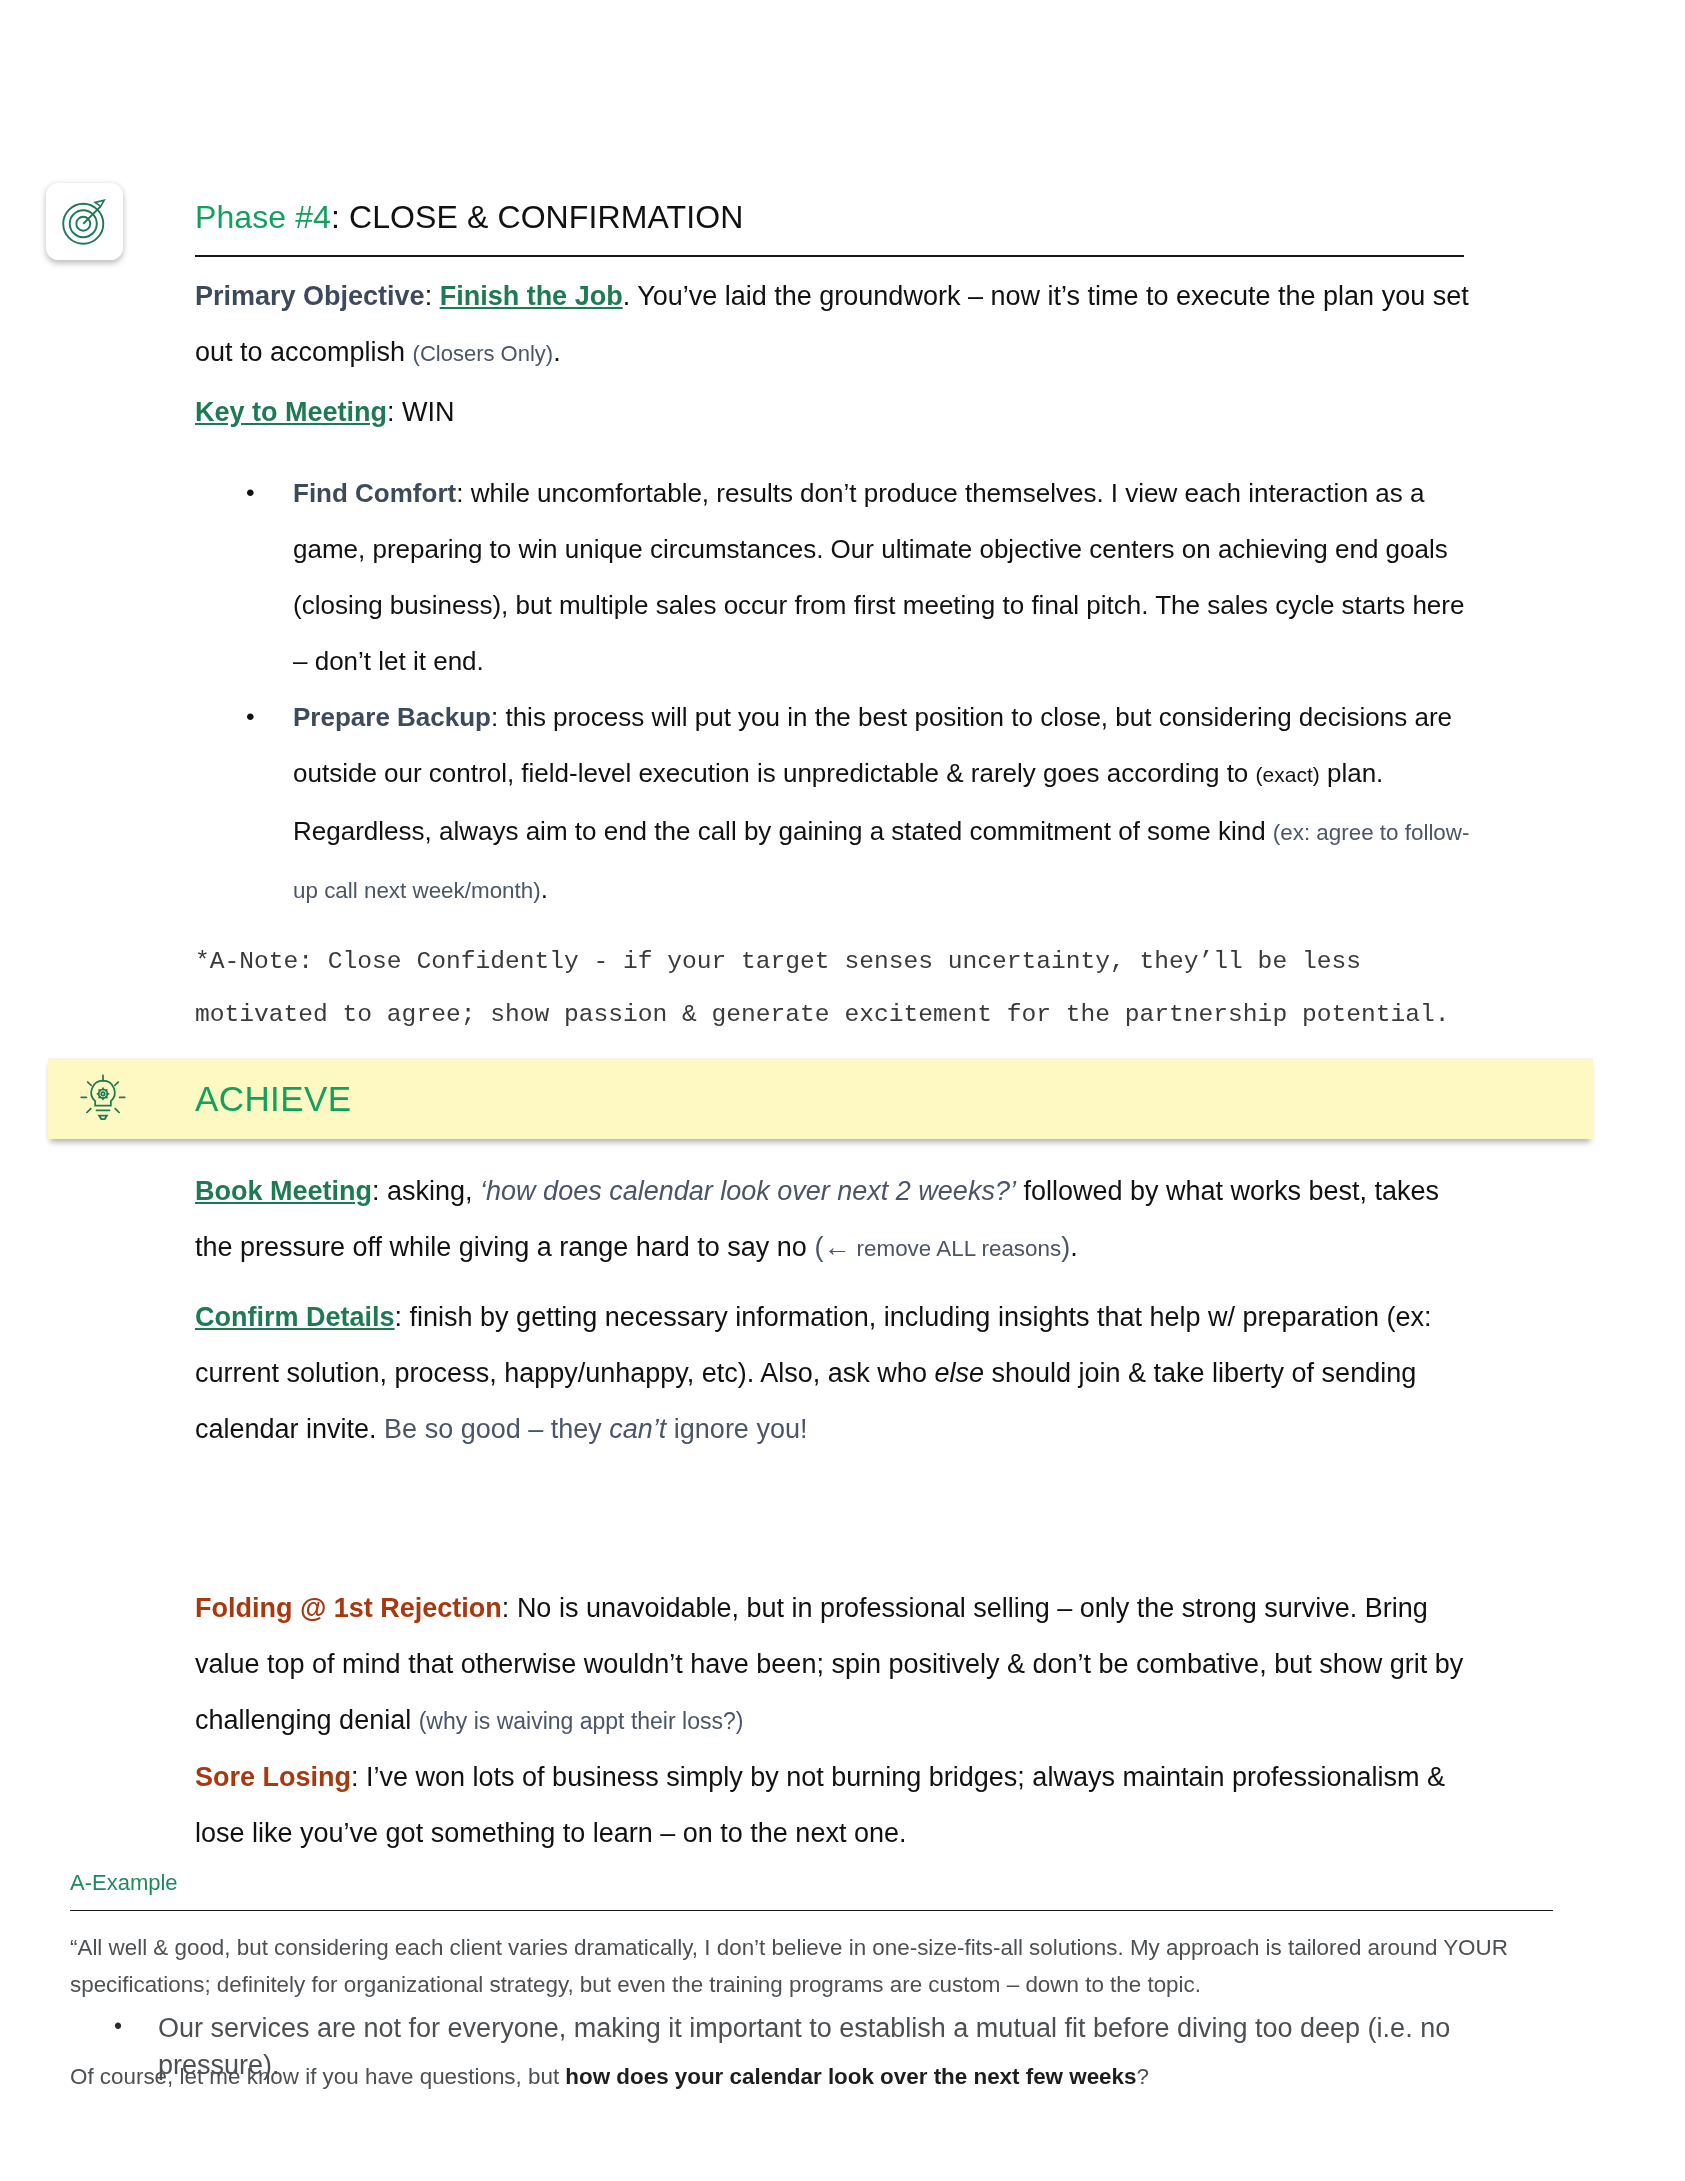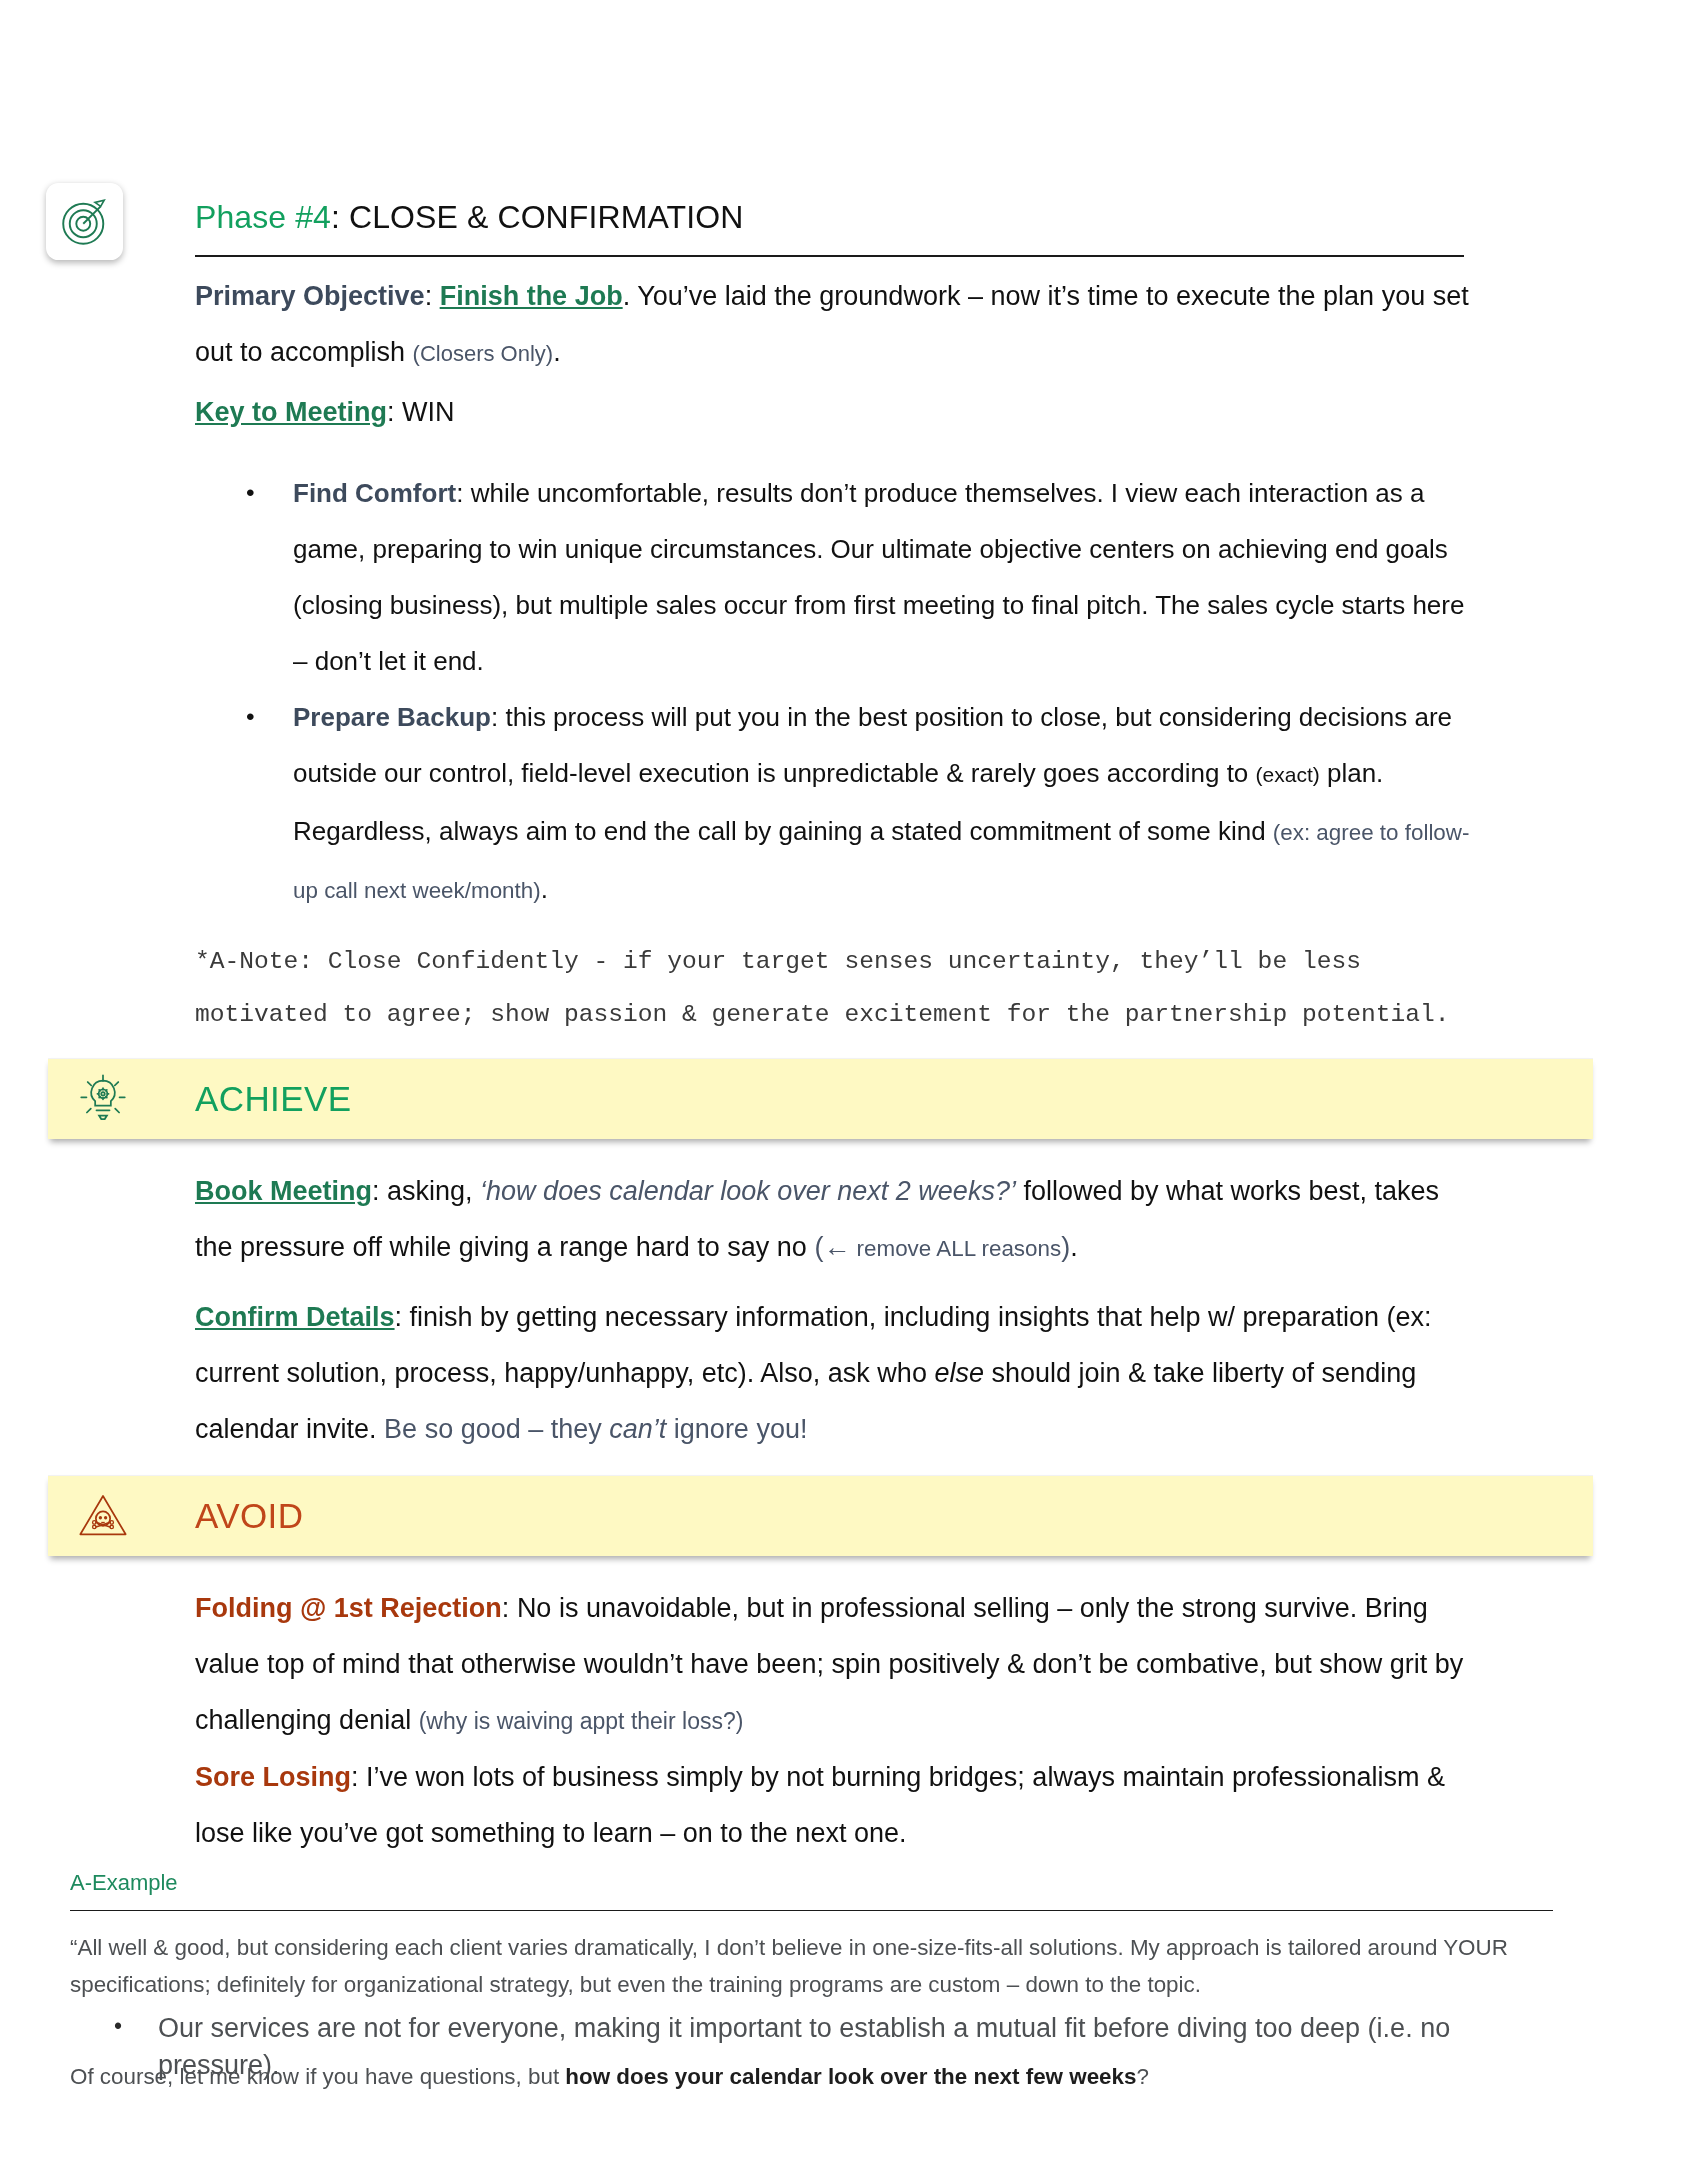--- a/index.html
+++ b/index.html
@@ -247,40 +247,20 @@
   </div>
 
   <div class="body-p" style="top:1163px;">
     <span class="green" style="font-weight:600">Book Meeting</span><span class="blk">: </span><span class="blk">asking, </span><span class="slate ital">‘how does calendar look over next 2 weeks?’</span><span class="blk"> followed by what works best, takes the pressure off while giving a range hard to say no </span><span class="slate">(</span><span class="slate">←</span><span class="slate" style="font-size:22.4px"> remove ALL reasons</span><span class="slate">)</span><span class="blk">.</span>
   </div>
 
   <div class="body-p" style="top:1289px;">
     <span class="green" style="font-weight:600">Confirm Details</span><span class="blk">: </span><span class="blk">finish by getting necessary information, including insights that help w/ preparation (ex: current solution, process, happy/unhappy, etc). Also, ask who </span><span class="blk ital">else</span><span class="blk"> should join &amp; take liberty of sending calendar invite. </span><span class="slate">Be so good – they </span><span class="slate ital">can’t</span><span class="slate"> ignore you!</span>
   </div>
 
-  <div class="band" style="top:1475px;">
-    <div class="band-icon">
-      <svg width="54" height="54" viewBox="0 0 62 62">
-        <g fill="none" stroke="#a8380d" stroke-width="2" stroke-linejoin="round">
-          <path d="M31 8 L57 52 H5 Z"></path>
-          <circle cx="31" cy="34" r="8.2"></circle>
-          <circle cx="28" cy="33" r="1.9" fill="#a8380d" stroke="none"></circle>
-          <circle cx="34" cy="33" r="1.9" fill="#a8380d" stroke="none"></circle>
-          <path d="M29 38.5 h4" stroke-width="1.6"></path>
-          <path d="M22 44 L40 38" stroke-width="1.8"></path>
-          <path d="M22 38 L40 44" stroke-width="1.8"></path>
-          <circle cx="21" cy="43.6" r="2" stroke-width="1.5"></circle>
-          <circle cx="21" cy="38.4" r="2" stroke-width="1.5"></circle>
-          <circle cx="41" cy="43.6" r="2" stroke-width="1.5"></circle>
-          <circle cx="41" cy="38.4" r="2" stroke-width="1.5"></circle>
-        </g>
-      </svg>
-    </div>
-    <div class="band-label rust-head">AVOID</div>
-  </div>
 
   <div class="body-p" style="top:1580px;">
     <span class="rust" style="font-weight:600">Folding @ 1st Rejection</span><span class="blk">: </span><span class="blk">No is unavoidable, but in professional selling – only the strong survive. Bring value top of mind that otherwise wouldn’t have been; spin positively &amp; don’t be combative, but show grit by challenging denial </span><span class="slate" style="font-size:23px">(why is waiving appt their loss?)</span>
   </div>
 
   <div class="body-p" style="top:1749px;">
     <span class="rust" style="font-weight:600">Sore Losing</span><span class="blk">: </span><span class="blk">I’ve won lots of business simply by not burning bridges; always maintain professionalism &amp; lose like you’ve got something to learn – on to the next one.</span>
   </div>
 
   <div class="aex-label">A-Example</div>

